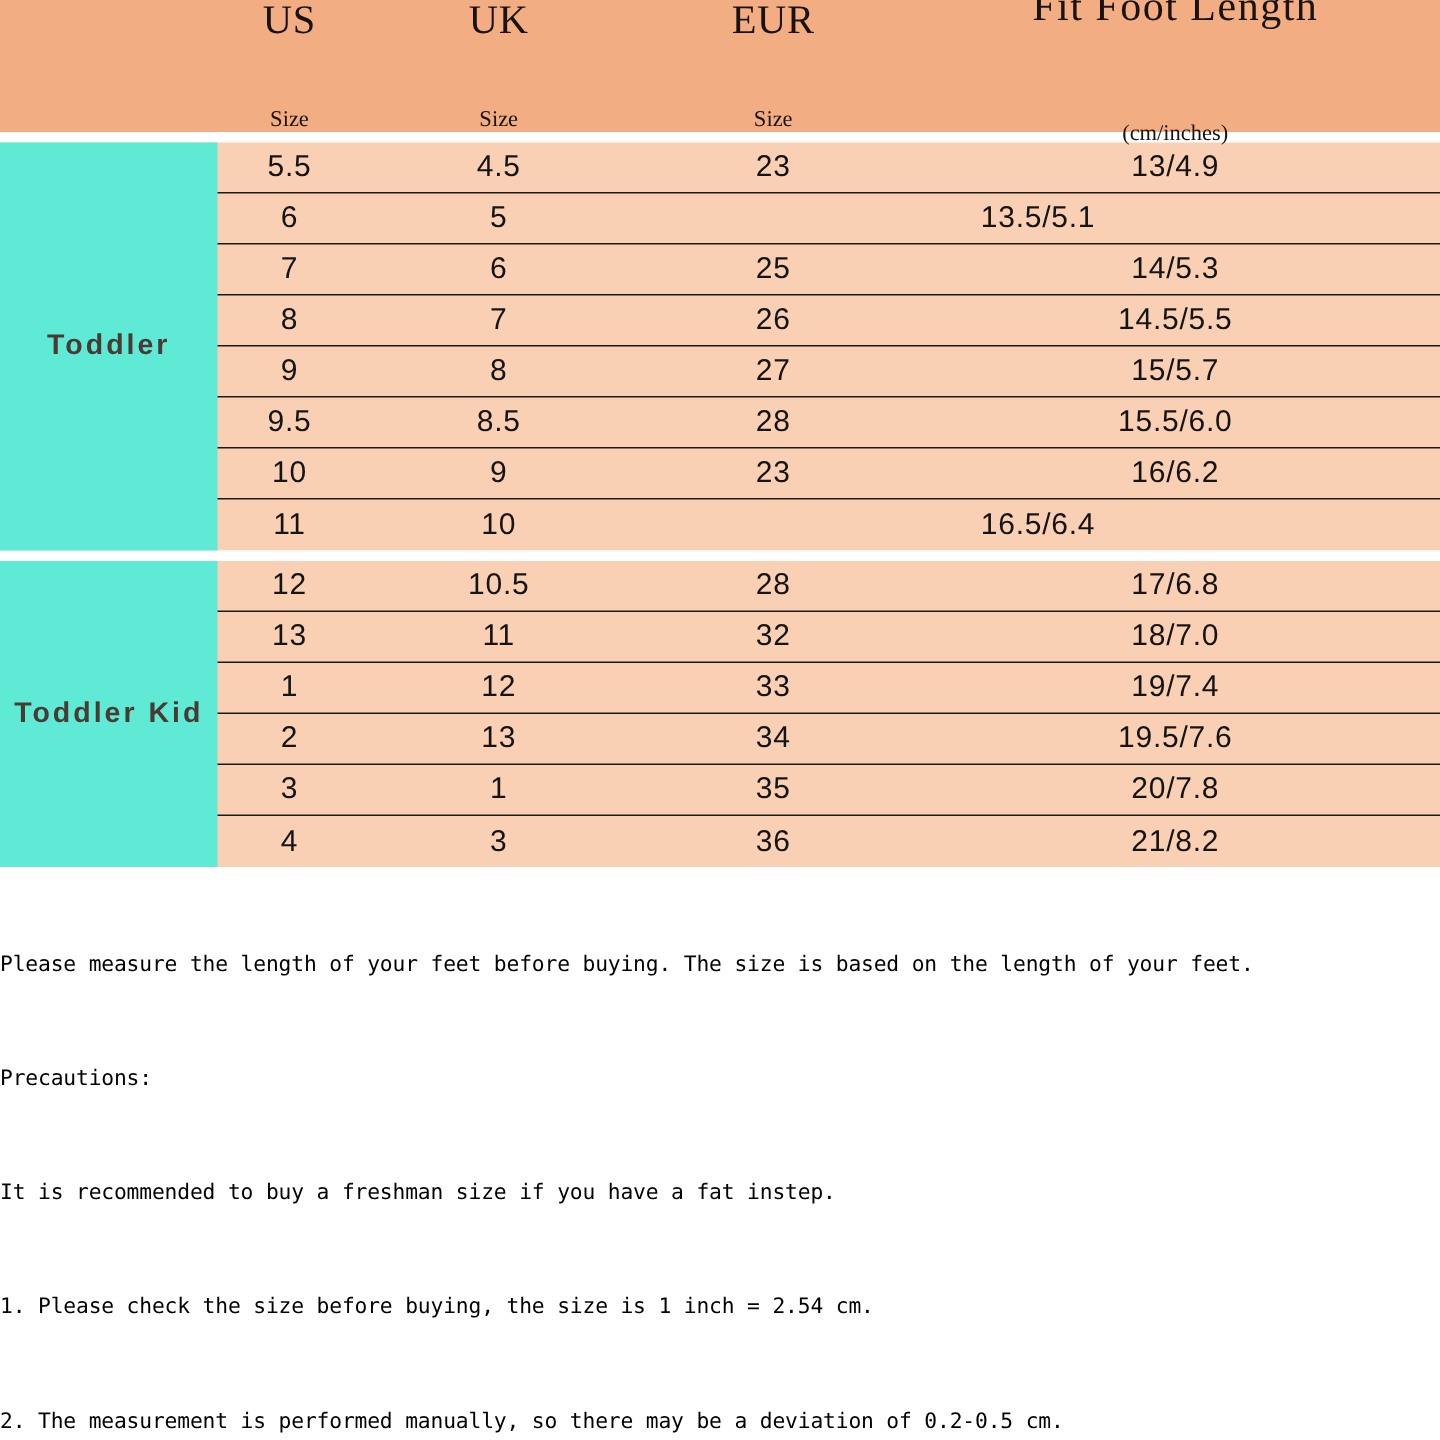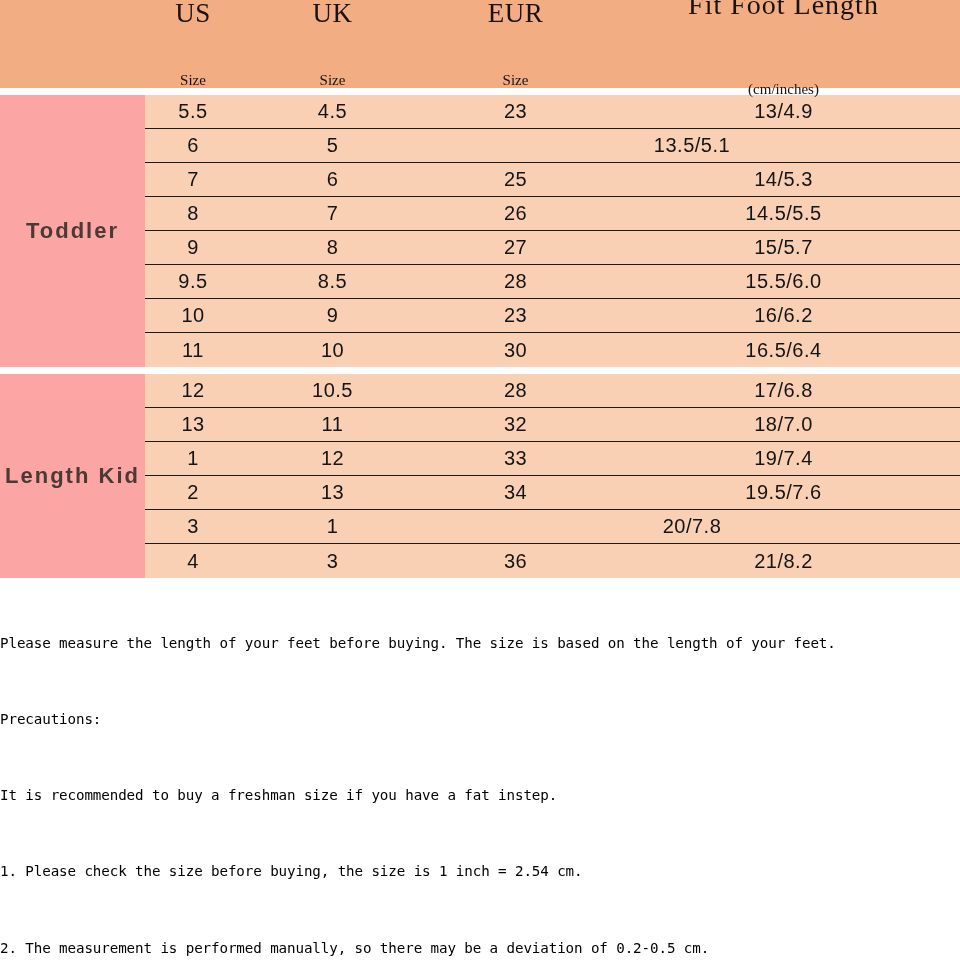--- a/index.html
+++ b/index.html
@@ -31,23 +31,23 @@
   .col-eur{width:183px;flex:0 0 183px;}
   .col-fit{flex:1 1 auto;gap:17px;}
   .hdr-cell.col-fit .h-main{font-size:28px;letter-spacing:1px;}
 
   .band-gap{height:7px;background:#ffffff;}
 
   
   .section{display:flex;background:#fad0b4;}
   .sec-label{
     width:145px;flex:0 0 145px;
-    background:#fca5a5;
+    background:#5eead4;
     display:flex;align-items:center;justify-content:center;
-    font-size:22px;font-weight:bold;letter-spacing:2px;
+    font-size:19px;font-weight:bold;letter-spacing:2px;
     color:#4a3a33;
     font-family:"Liberation Sans", sans-serif;
   }
   .sec-rows{flex:1 1 auto;}
   .row{
     display:flex;align-items:center;
     height:34px;
     border-bottom:1.4px solid #1a1a1a;
     box-sizing:border-box;
   }
@@ -147,30 +147,29 @@
       </div>
       <div class="row">
         <span class="cell c-us">10</span>
         <span class="cell c-uk">9</span>
         <span class="cell c-eur">23</span>
         <span class="cell c-fit">16/6.2</span>
       </div>
       <div class="row">
         <span class="cell c-us">11</span>
         <span class="cell c-uk">10</span>
-        <span class="cell c-eur">30</span>
         <span class="cell c-fit">16.5/6.4</span>
       </div>
     </div>
   </div>
 
   <div class="band-gap"></div>
 
   <div class="section">
-    <div class="sec-label">Length Kid</div>
+    <div class="sec-label">Toddler Kid</div>
     <div class="sec-rows">
       <div class="row">
         <span class="cell c-us">12</span>
         <span class="cell c-uk">10.5</span>
         <span class="cell c-eur">28</span>
         <span class="cell c-fit">17/6.8</span>
       </div>
       <div class="row">
         <span class="cell c-us">13</span>
         <span class="cell c-uk">11</span>
@@ -185,20 +184,21 @@
       </div>
       <div class="row">
         <span class="cell c-us">2</span>
         <span class="cell c-uk">13</span>
         <span class="cell c-eur">34</span>
         <span class="cell c-fit">19.5/7.6</span>
       </div>
       <div class="row">
         <span class="cell c-us">3</span>
         <span class="cell c-uk">1</span>
+        <span class="cell c-eur">35</span>
         <span class="cell c-fit">20/7.8</span>
       </div>
       <div class="row">
         <span class="cell c-us">4</span>
         <span class="cell c-uk">3</span>
         <span class="cell c-eur">36</span>
         <span class="cell c-fit">21/8.2</span>
       </div>
     </div>
   </div>

